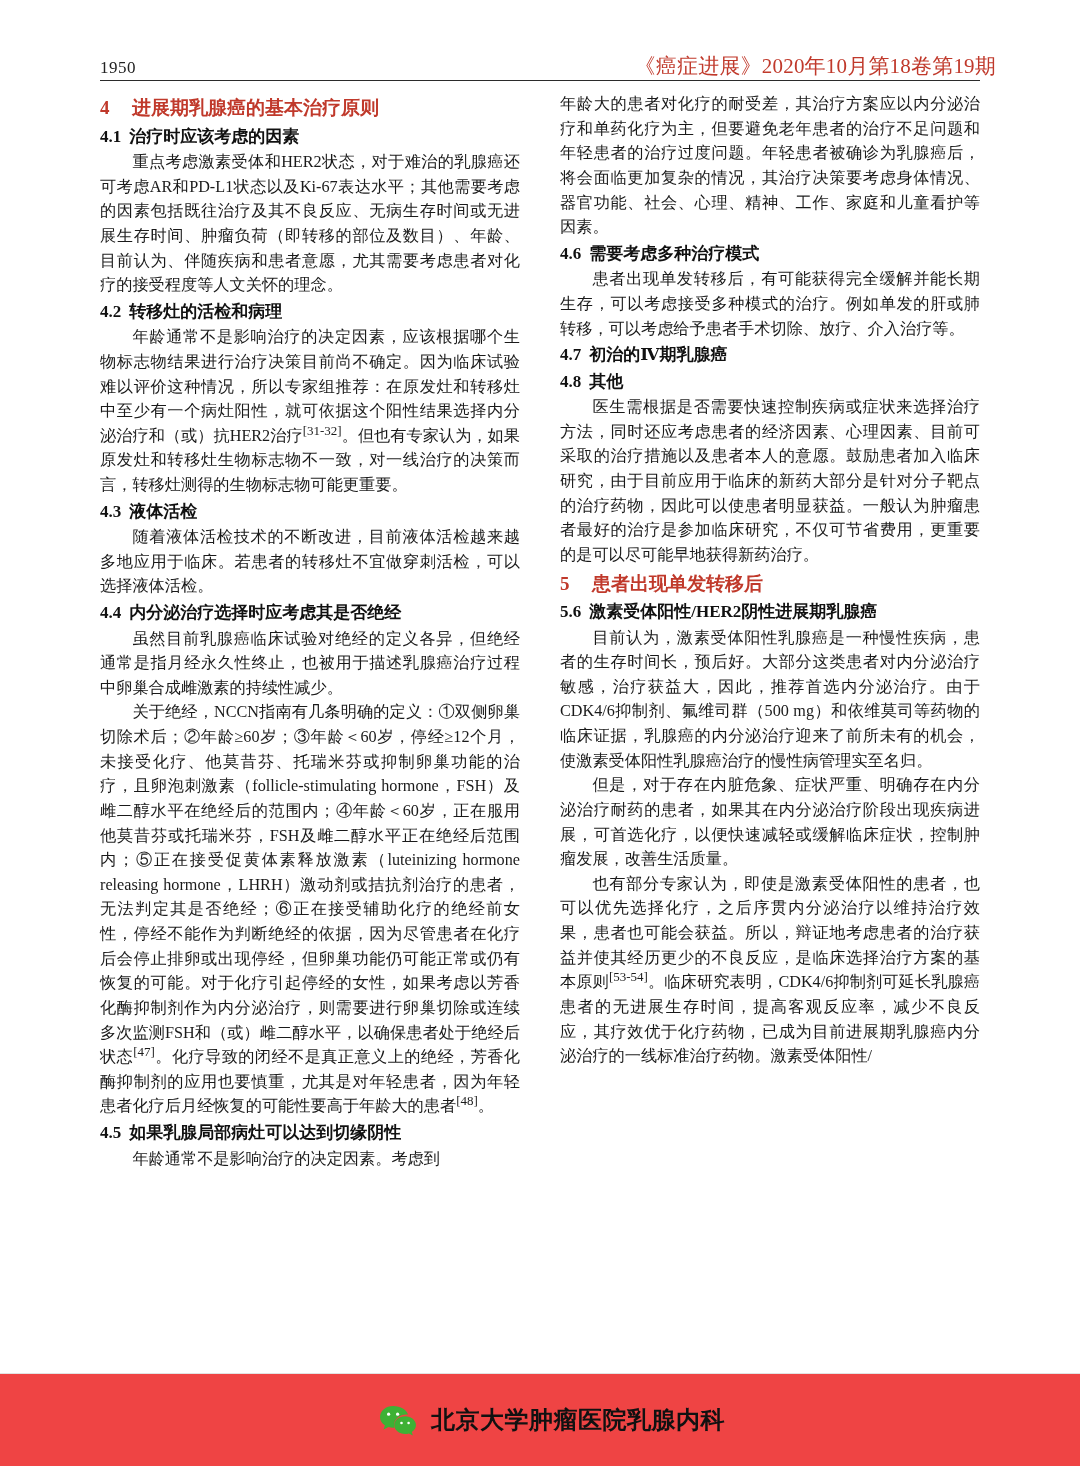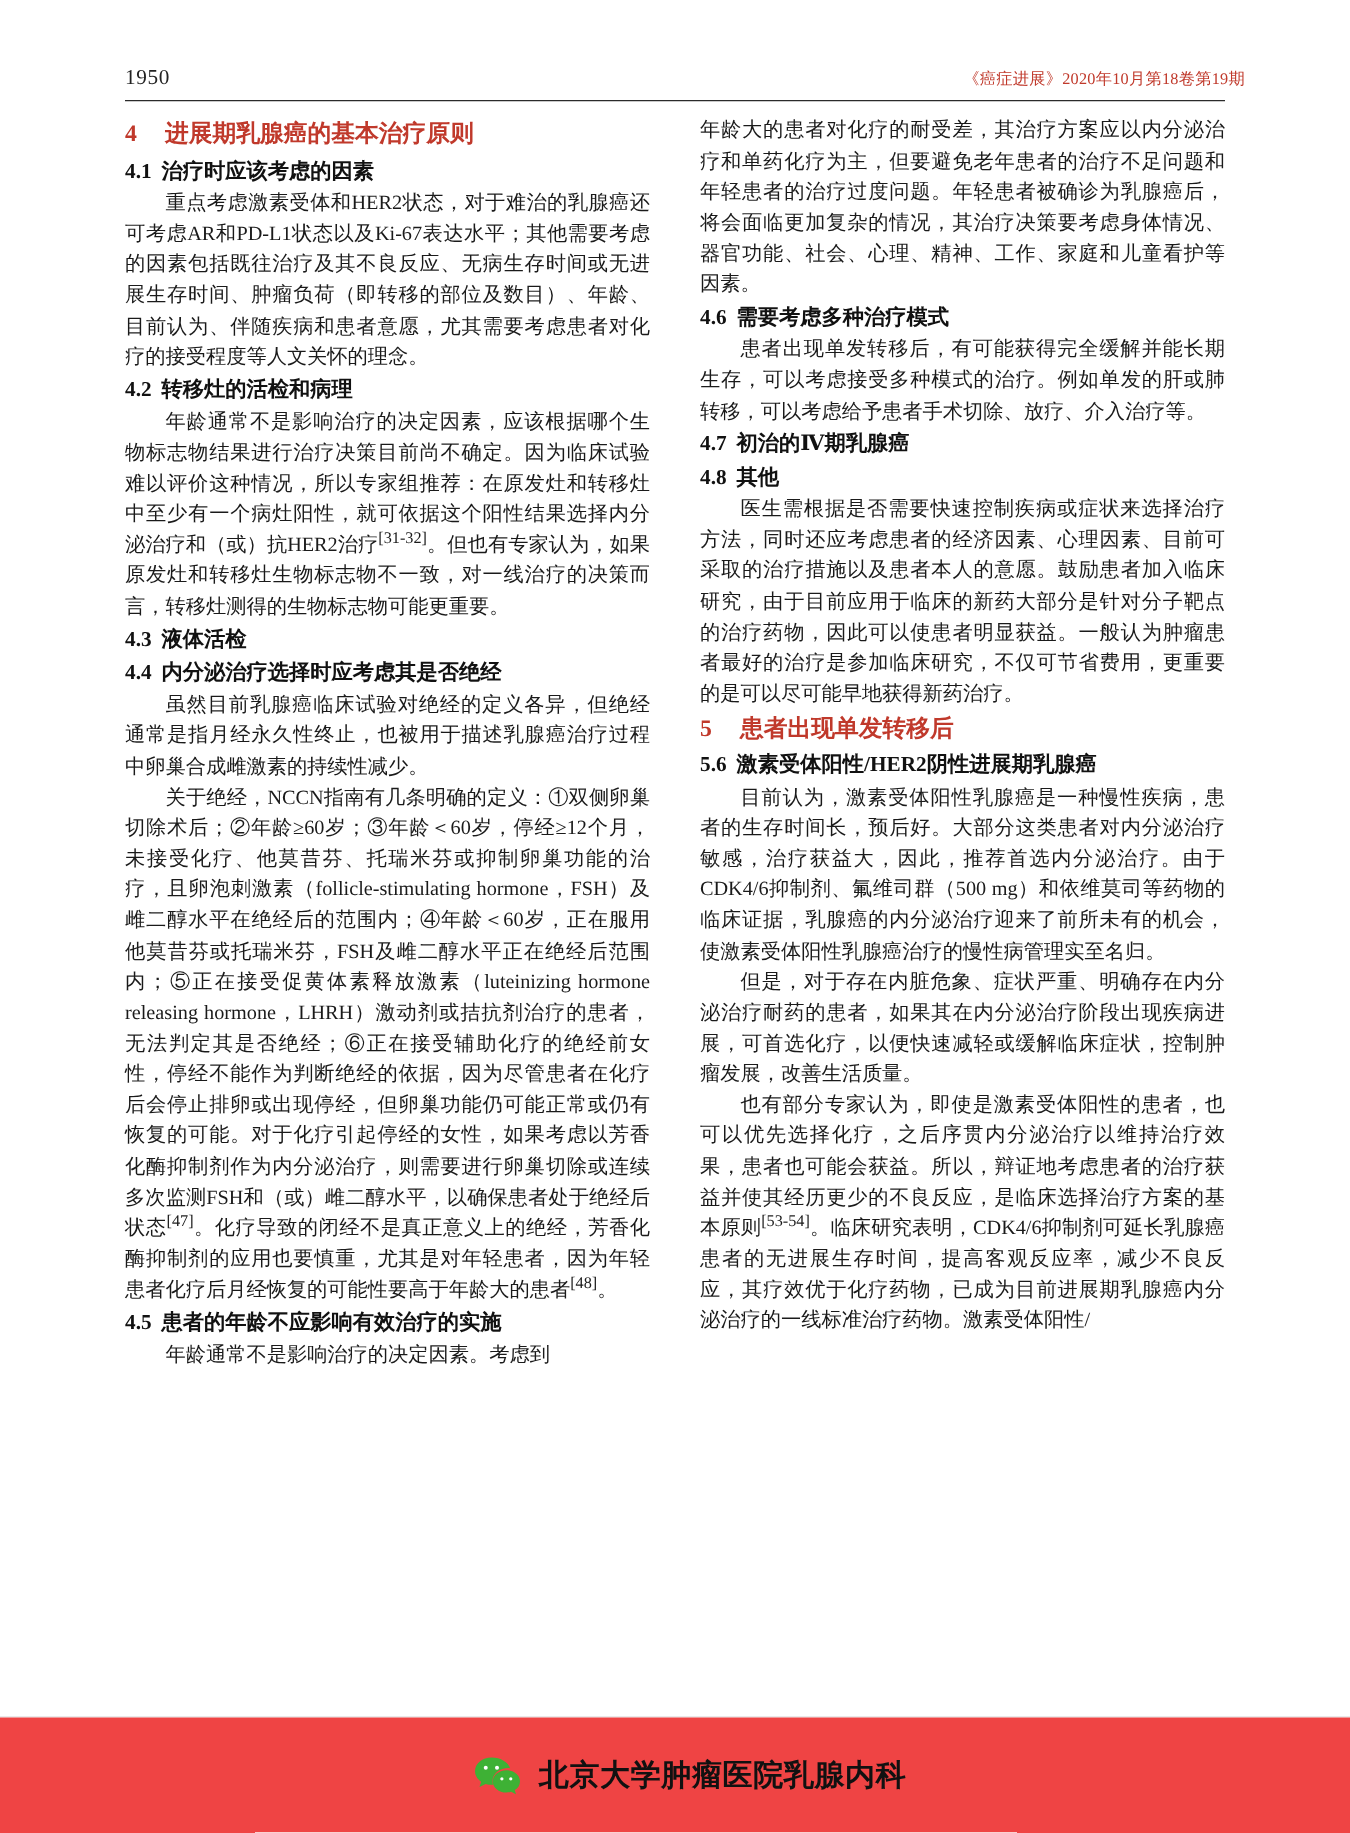--- a/index.html
+++ b/index.html
@@ -34,21 +34,21 @@
     justify-content: space-between;
     font-size: 16px;
   }
   .header .folio {
     color: #222;
     font-size: 17px;
     letter-spacing: .5px;
   }
   .header .journal {
     color: #c0392b;
-    font-size: 13px;
+    font-size: 21px;
     letter-spacing: .2px;
   }
   .header-rule {
     position: absolute;
     top: 80px;
     left: 100px;
     right: 100px;
     border-bottom: 1.2px solid #2b2b2b;
   }
   
@@ -172,29 +172,30 @@
       <p class="para">重点考虑激素受体和HER2状态，对于难治的乳腺癌还可考虑AR和PD-L1状态以及Ki-67表达水平；其他需要考虑的因素包括既往治疗及其不良反应、无病生存时间或无进展生存时间、肿瘤负荷（即转移的部位及数目）、年龄、目前认为、伴随疾病和患者意愿，尤其需要考虑患者对化疗的接受程度等人文关怀的理念。</p>
 
       <h2 class="sub">
         <span class="num">4.2</span><span>转移灶的活检和病理</span>
       </h2>
       <p class="para"><span>年龄通常不是影响治疗的决定因素，应该根据哪个生物标志物结果进行治疗决策目前尚不确定。因为临床试验难以评价这种情况，所以专家组推荐：在原发灶和转移灶中至少有一个病灶阳性，就可依据这个阳性结果选择内分泌治疗和（或）抗HER2治疗</span><sup class="latin">[31-32]</sup><span>。但也有专家认为，如果原发灶和转移灶生物标志物不一致，对一线治疗的决策而言，转移灶测得的生物标志物可能更重要。</span></p>
 
       <h2 class="sub">
         <span class="num">4.3</span><span>液体活检</span>
       </h2>
+      <p class="para">随着液体活检技术的不断改进，目前液体活检越来越多地应用于临床。若患者的转移灶不宜做穿刺活检，可以选择液体活检。</p>
 
       <h2 class="sub">
         <span class="num">4.4</span><span>内分泌治疗选择时应考虑其是否绝经</span>
       </h2>
       <p class="para">虽然目前乳腺癌临床试验对绝经的定义各异，但绝经通常是指月经永久性终止，也被用于描述乳腺癌治疗过程中卵巢合成雌激素的持续性减少。</p>
       <p class="para"><span>关于绝经，NCCN指南有几条明确的定义：①双侧卵巢切除术后；②年龄≥60岁；③年龄＜60岁，停经≥12个月，未接受化疗、他莫昔芬、托瑞米芬或抑制卵巢功能的治疗，且卵泡刺激素（follicle-stimulating hormone，FSH）及雌二醇水平在绝经后的范围内；④年龄＜60岁，正在服用他莫昔芬或托瑞米芬，FSH及雌二醇水平正在绝经后范围内；⑤正在接受促黄体素释放激素（luteinizing hormone releasing hormone，LHRH）激动剂或拮抗剂治疗的患者，无法判定其是否绝经；⑥正在接受辅助化疗的绝经前女性，停经不能作为判断绝经的依据，因为尽管患者在化疗后会停止排卵或出现停经，但卵巢功能仍可能正常或仍有恢复的可能。对于化疗引起停经的女性，如果考虑以芳香化酶抑制剂作为内分泌治疗，则需要进行卵巢切除或连续多次监测FSH和（或）雌二醇水平，以确保患者处于绝经后状态</span><sup class="latin">[47]</sup><span>。化疗导致的闭经不是真正意义上的绝经，芳香化酶抑制剂的应用也要慎重，尤其是对年轻患者，因为年轻患者化疗后月经恢复的可能性要高于年龄大的患者</span><sup class="latin">[48]</sup><span>。</span></p>
 
       <h2 class="sub">
-        <span class="num">4.5</span><span>患者的年龄不应影响有效治疗的实施</span>
+        <span class="num">4.5</span><span>如果乳腺局部病灶可以达到切缘阴性</span>
       </h2>
       <p class="para">年龄通常不是影响治疗的决定因素。考虑到</p>
 
     </div>
 
     <div class="col">
 
       <p class="para noindent">年龄大的患者对化疗的耐受差，其治疗方案应以内分泌治疗和单药化疗为主，但要避免老年患者的治疗不足问题和年轻患者的治疗过度问题。年轻患者被确诊为乳腺癌后，将会面临更加复杂的情况，其治疗决策要考虑身体情况、器官功能、社会、心理、精神、工作、家庭和儿童看护等因素。</p>
 
       <h2 class="sub">

